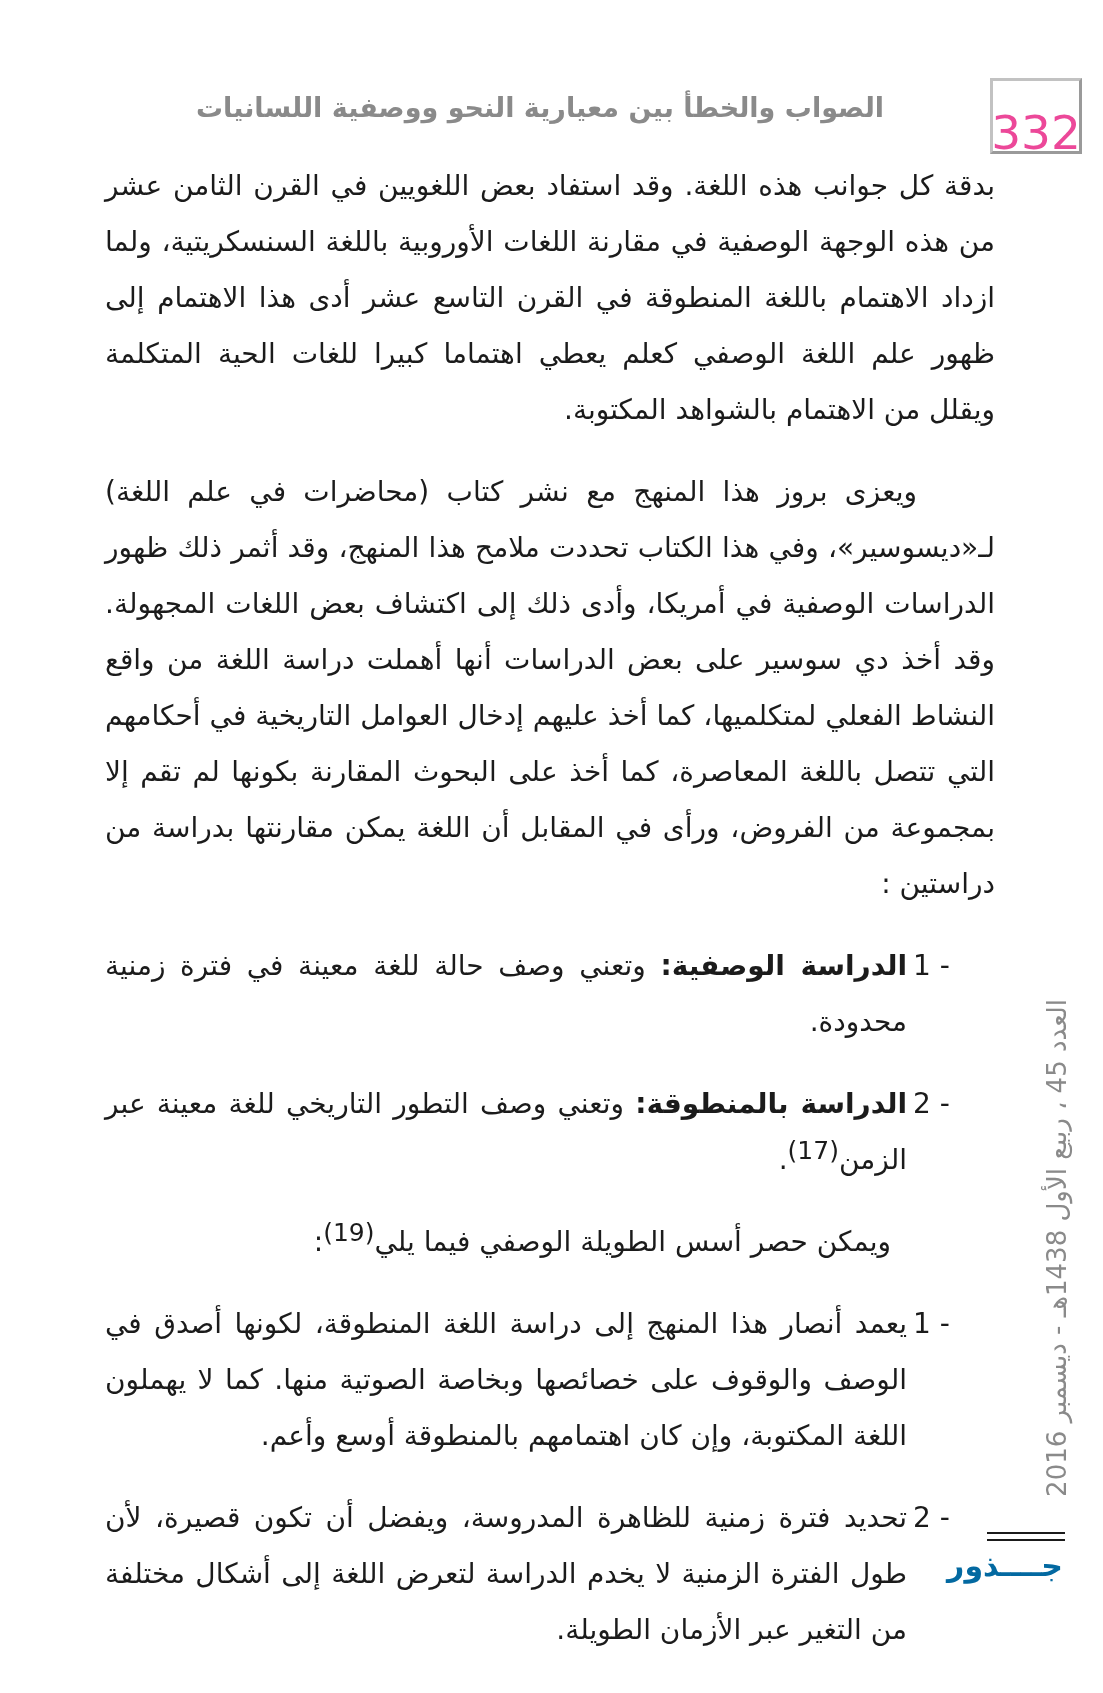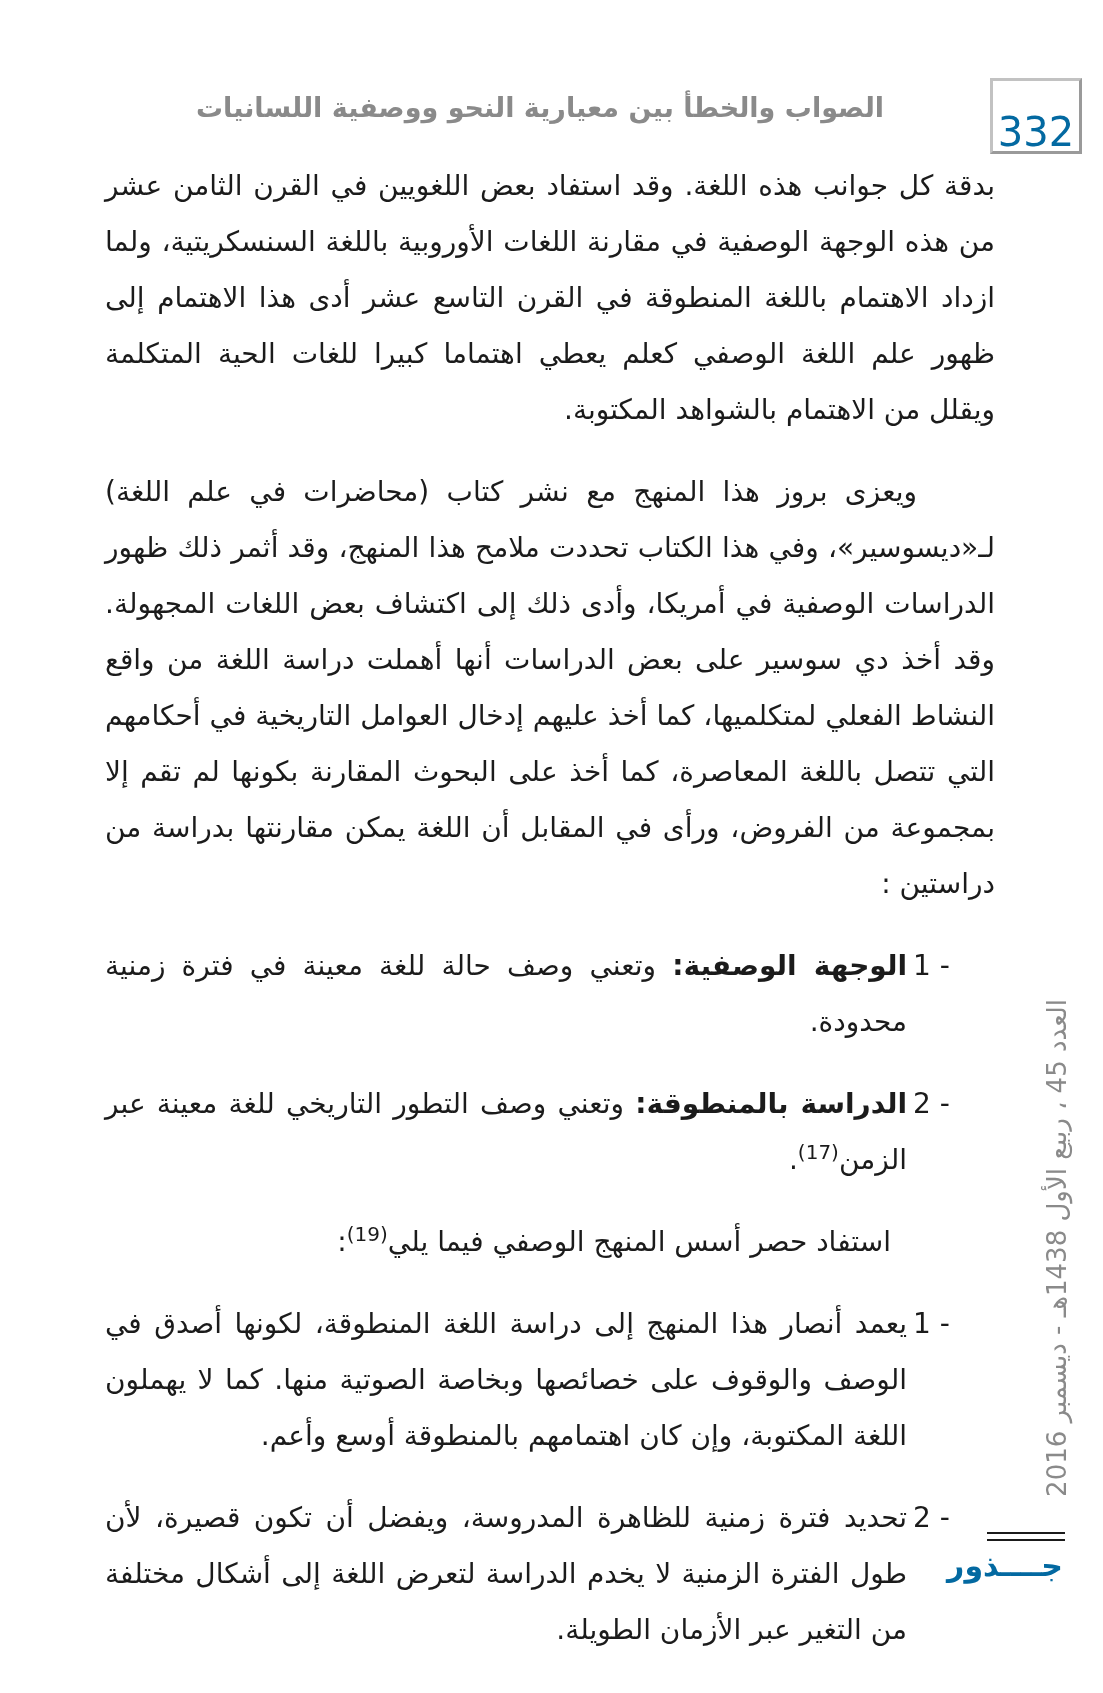--- a/index.html
+++ b/index.html
@@ -37,22 +37,22 @@
     height: 70px;
     border: 3px solid #c2c2c2;
     border-right-color: #9a9a9a;
     border-bottom-color: #9a9a9a;
     background: #ffffff;
     display: flex;
     align-items: center;
     justify-content: center;
   }
   .page-num {
-    font-size: 40px;
-    color: #0369a1;
+    font-size: 47px;
+    color: #ec4899;
     direction: ltr;
     line-height: 1;
     margin-top: 32px;
   }
   
   .content {
     position: absolute;
     top: 158px;
     right: 108px;
     width: 890px;
@@ -73,21 +73,21 @@
     position: absolute;
     right: 2px;
     top: 0;
     width: 80px;
     direction: ltr;
     text-align: left;
     white-space: nowrap;
   }
   .lead { font-weight: bold; }
   sup.fn {
-    font-size: 20px;
+    font-size: 25px;
     line-height: 0;
     vertical-align: super;
     direction: ltr;
     unicode-bidi: isolate;
   }
   
   .issue-box {
     position: absolute;
     top: 978px;
     right: 24px;
@@ -140,30 +140,30 @@
   </div>
 
   <main class="content">
 
     <p class="para">بدقة كل جوانب هذه اللغة. وقد استفاد بعض اللغويين في القرن الثامن عشر من هذه الوجهة الوصفية في مقارنة اللغات الأوروبية باللغة السنسكريتية، ولما ازداد الاهتمام باللغة المنطوقة في القرن التاسع عشر أدى هذا الاهتمام إلى ظهور علم اللغة الوصفي كعلم يعطي اهتماما كبيرا للغات الحية المتكلمة ويقلل من الاهتمام بالشواهد المكتوبة.</p>
 
     <p class="para indent">ويعزى بروز هذا المنهج مع نشر كتاب (محاضرات في علم اللغة) لـ«ديسوسير»، وفي هذا الكتاب تحددت ملامح هذا المنهج، وقد أثمر ذلك ظهور الدراسات الوصفية في أمريكا، وأدى ذلك إلى اكتشاف بعض اللغات المجهولة. وقد أخذ دي سوسير على بعض الدراسات أنها أهملت دراسة اللغة من واقع النشاط الفعلي لمتكلميها، كما أخذ عليهم إدخال العوامل التاريخية في أحكامهم التي تتصل باللغة المعاصرة، كما أخذ على البحوث المقارنة بكونها لم تقم إلا بمجموعة من الفروض، ورأى في المقابل أن اللغة يمكن مقارنتها بدراسة من دراستين :</p>
 
     <div class="list-item">
       <span class="list-marker">1 -</span>
-      <span class="lead">الوجهة الوصفية:</span><span> وتعني وصف حالة للغة معينة في فترة زمنية محدودة.</span>
+      <span class="lead">الدراسة الوصفية:</span><span> وتعني وصف حالة للغة معينة في فترة زمنية محدودة.</span>
     </div>
 
     <div class="list-item">
       <span class="list-marker">2 -</span>
       <span class="lead">الدراسة بالمنطوقة:</span><span> وتعني وصف التطور التاريخي للغة معينة عبر الزمن</span><sup class="fn">(17)</sup><span>.</span>
     </div>
 
     <p class="para indent-lg">
-      <span>استفاد حصر أسس المنهج الوصفي فيما يلي</span><sup class="fn">(19)</sup><span>:</span>
+      <span>ويمكن حصر أسس الطويلة الوصفي فيما يلي</span><sup class="fn">(19)</sup><span>:</span>
     </p>
 
     <div class="list-item">
       <span class="list-marker">1 -</span>
       <span>يعمد أنصار هذا المنهج إلى دراسة اللغة المنطوقة، لكونها أصدق في الوصف والوقوف على خصائصها وبخاصة الصوتية منها. كما لا يهملون اللغة المكتوبة، وإن كان اهتمامهم بالمنطوقة أوسع وأعم.</span>
     </div>
 
     <div class="list-item">
       <span class="list-marker">2 -</span>
       <span>تحديد فترة زمنية للظاهرة المدروسة، ويفضل أن تكون قصيرة، لأن طول الفترة الزمنية لا يخدم الدراسة لتعرض اللغة إلى أشكال مختلفة من التغير عبر الأزمان الطويلة.</span>

